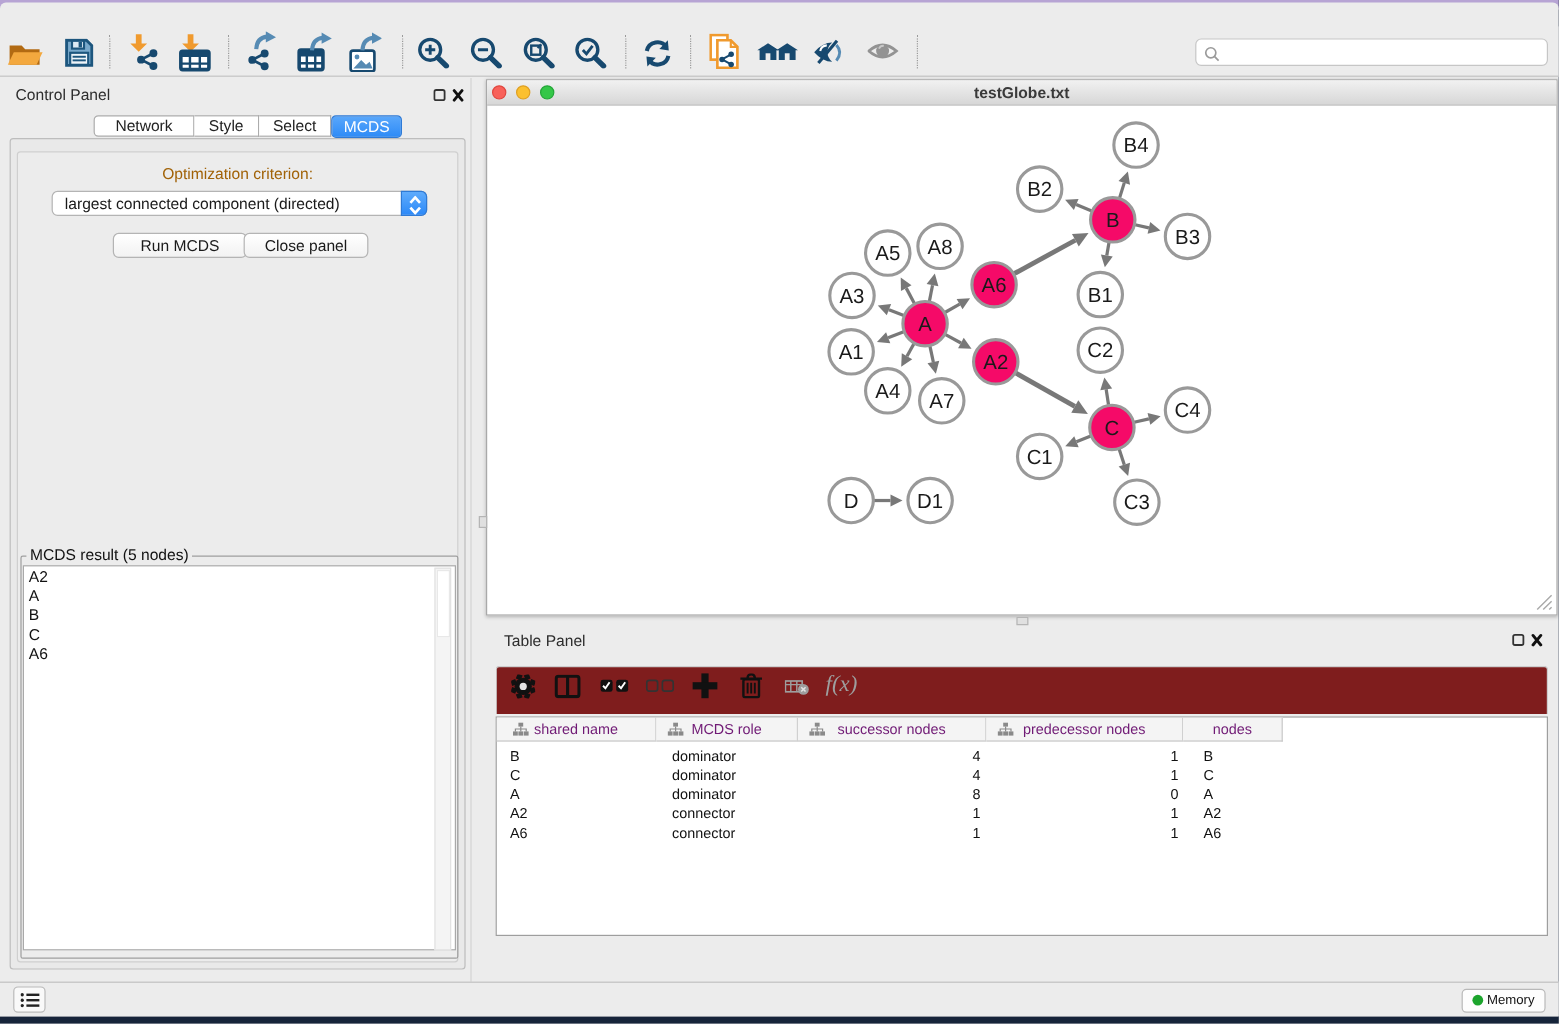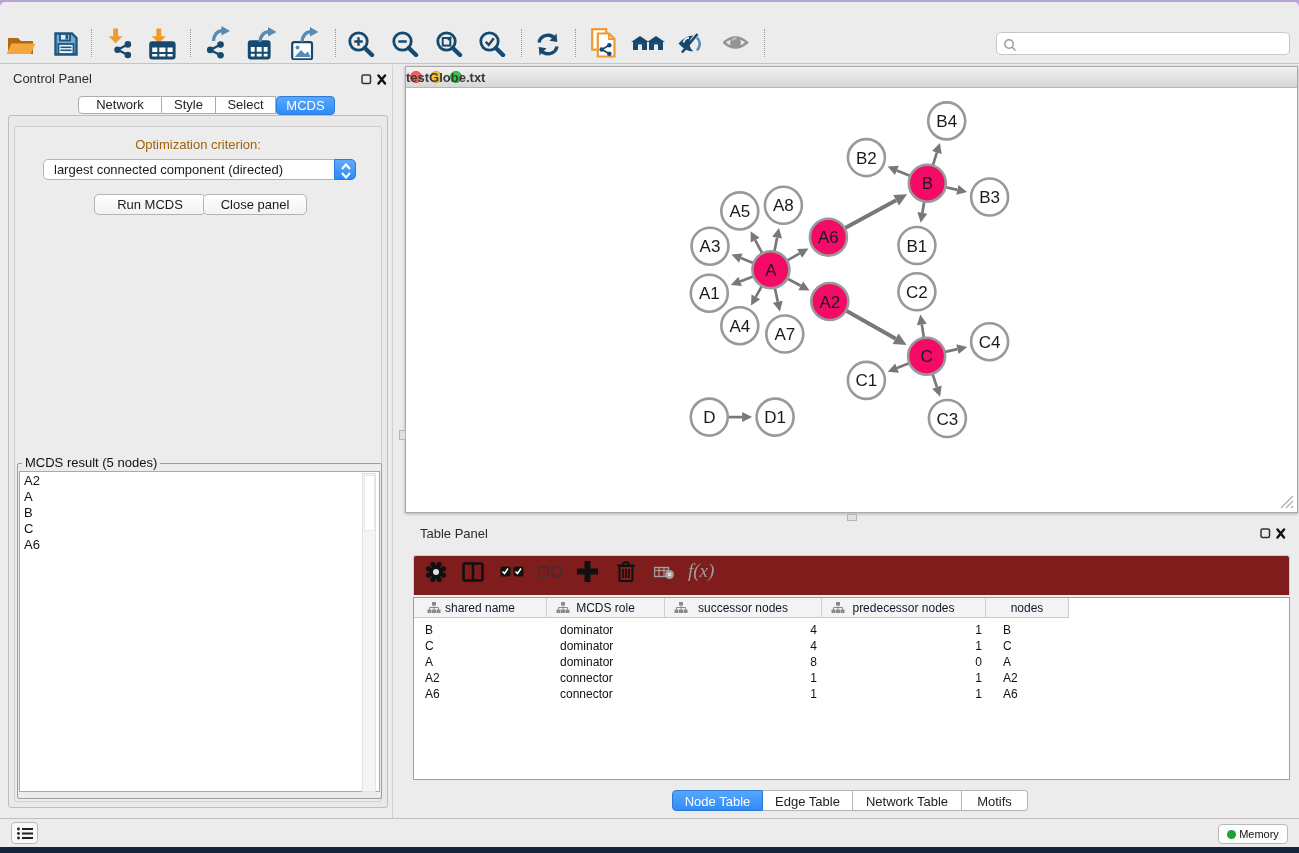--- a/index.html
+++ b/index.html
@@ -25,26 +25,26 @@
 .btn { position:absolute; background:linear-gradient(#ffffff,#f2f2f2); border:1px solid #b4b4b4; border-radius:5px; font-size:13px; color:#1a1a1a; text-align:center; }
 #combo { position:absolute; left:34px; top:43px; width:313px; height:21px; background:#fff; border:1px solid #b4b4b4; border-radius:5px; font-size:13px; color:#1a1a1a; }
 #combo .stepper { position:absolute; right:-1px; top:-1px; width:22px; height:21px; background:linear-gradient(#5fabfc,#2c89f8); border-radius:0 5px 5px 0; border:1px solid #2e7ad6; }
 #mcds-box { position:absolute; left:8px; top:347px; width:365px; height:336px; border:1px solid #9e9e9e; border-radius:2px; }
 #mcds-legend { position:absolute; left:13px; top:339px; font-size:13px; color:#111; background:#ececec; padding:0 3px; }
 #mcds-list { position:absolute; left:1px; top:7px; width:361px; height:321px; background:#fff; border:1px solid #a9a9a9; font-size:13px; color:#111; }
 #mcds-scroll { position:absolute; right:3px; top:1px; width:14px; height:319px; background:#f4f4f4; border:1px solid #e2e2e2; }
 
 #netwin { position:absolute; left:405px; top:64px; width:893px; height:447px; background:#fff; border:1px solid #a9a9a9; box-shadow:0 1px 3px rgba(0,0,0,0.25); }
 #nettitle { position:absolute; left:0; top:0; width:100%; height:21px; background:linear-gradient(#f1f1f1,#d7d7d7); border-bottom:1px solid #b5b5b5; }
-#nettitle .title { position:absolute; left:0; right:0; top:3px; font-size:13px; font-weight:bold; color:#3a3a3a; }
+#nettitle .title { position:absolute; left:0; right:0; top:3px; text-align:center; font-size:13px; font-weight:bold; color:#3a3a3a; }
 
 #tp-title { position:absolute; left:420px; top:524px; font-size:13px; color:#2d2d2d; }
 #tp-toolbar { position:absolute; left:413px; top:553px; width:877px; height:40px; background:#7f1d1d; border:1px solid #cdcdcd; border-radius:3px 3px 0 0; border-bottom:none; }
 #tp-table { position:absolute; left:413px; top:595px; width:877px; height:183px; background:#fff; border:1px solid #9e9e9e; }
-.th { position:absolute; top:0; height:20px; background:#f4f4f4; border-right:1px solid #d0d0d0; border-bottom:1px solid #c9c9c9; font-size:12px; color:#0f172a; text-align:center; line-height:20px; }
+.th { position:absolute; top:0; height:20px; background:#f4f4f4; border-right:1px solid #d0d0d0; border-bottom:1px solid #c9c9c9; font-size:12px; color:#701a75; text-align:center; line-height:20px; }
 .cell { position:absolute; font-size:12px; color:#111; height:16px; line-height:16px; }
 .bottomtabs { position:absolute; top:788px; display:flex; height:21px; }
 .btab { font-size:13px; line-height:21px; text-align:center; background:#fff; border:1px solid #b4b4b4; border-left:none; color:#222; }
 .btab.first { border-left:1px solid #b4b4b4; border-radius:4px 0 0 4px; }
 .btab.last { border-radius:0 4px 4px 0; }
 .btab.sel { background:linear-gradient(#59a7fb,#2e8bf7); color:#fff; border-color:#2e7ad6; }
 #statusbar { position:absolute; left:0; top:816px; width:1299px; height:29px; background:#ececec; border-top:1px solid #c0c0c0; }
 #membtn { position:absolute; right:11px; top:5px; width:70px; height:20px; background:#fdfdfd; border:1px solid #b9b9b9; border-radius:4px; font-size:11px; color:#111; line-height:18px; text-align:center; }
 #listbtn { position:absolute; left:11px; top:3px; width:27px; height:22px; background:#f9f9f9; border:1px solid #bababa; border-radius:4px; }
 </style>
@@ -431,26 +431,20 @@
       <div class="cell" style="left:146px;top:72px;">connector</div>
       <div class="cell" style="left:251px;top:72px;width:152px;text-align:right;">1</div>
       <div class="cell" style="left:408px;top:72px;width:160px;text-align:right;">1</div>
       <div class="cell" style="left:589px;top:72px;">A2</div>
       <div class="cell" style="left:11px;top:88px;">A6</div>
       <div class="cell" style="left:146px;top:88px;">connector</div>
       <div class="cell" style="left:251px;top:88px;width:152px;text-align:right;">1</div>
       <div class="cell" style="left:408px;top:88px;width:160px;text-align:right;">1</div>
       <div class="cell" style="left:589px;top:88px;">A6</div>
 </div>
-<div class="bottomtabs" style="left:672px;">
-  <div class="btab first sel" style="width:91px">Node Table</div>
-  <div class="btab" style="width:90px">Edge Table</div>
-  <div class="btab" style="width:109px">Network Table</div>
-  <div class="btab last" style="width:66px">Motifs</div>
-</div>
 
 <div id="statusbar">
   <div id="listbtn">
         <svg class="abs" style="left:5px;top:4px" width="16" height="13" viewBox="0 0 16 13">
     <circle cx="1.5" cy="2" r="1.4" fill="#222"></circle>
           <rect x="5" y="1" width="11" height="2" fill="#222"></rect>
     <circle cx="1.5" cy="6.5" r="1.4" fill="#222"></circle>
           <rect x="5" y="5.5" width="11" height="2" fill="#222"></rect>
     <circle cx="1.5" cy="11" r="1.4" fill="#222"></circle>
           <rect x="5" y="10" width="11" height="2" fill="#222"></rect>

